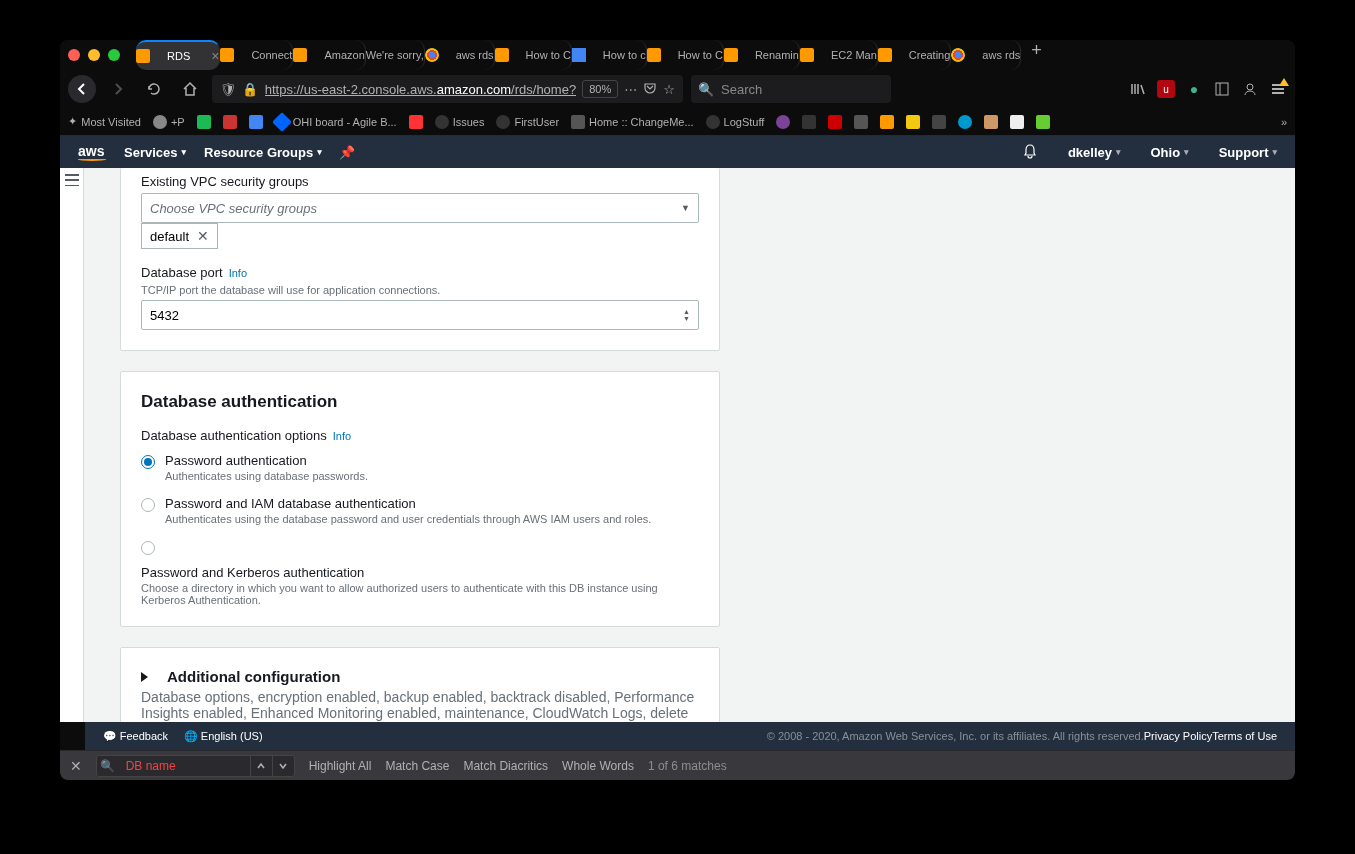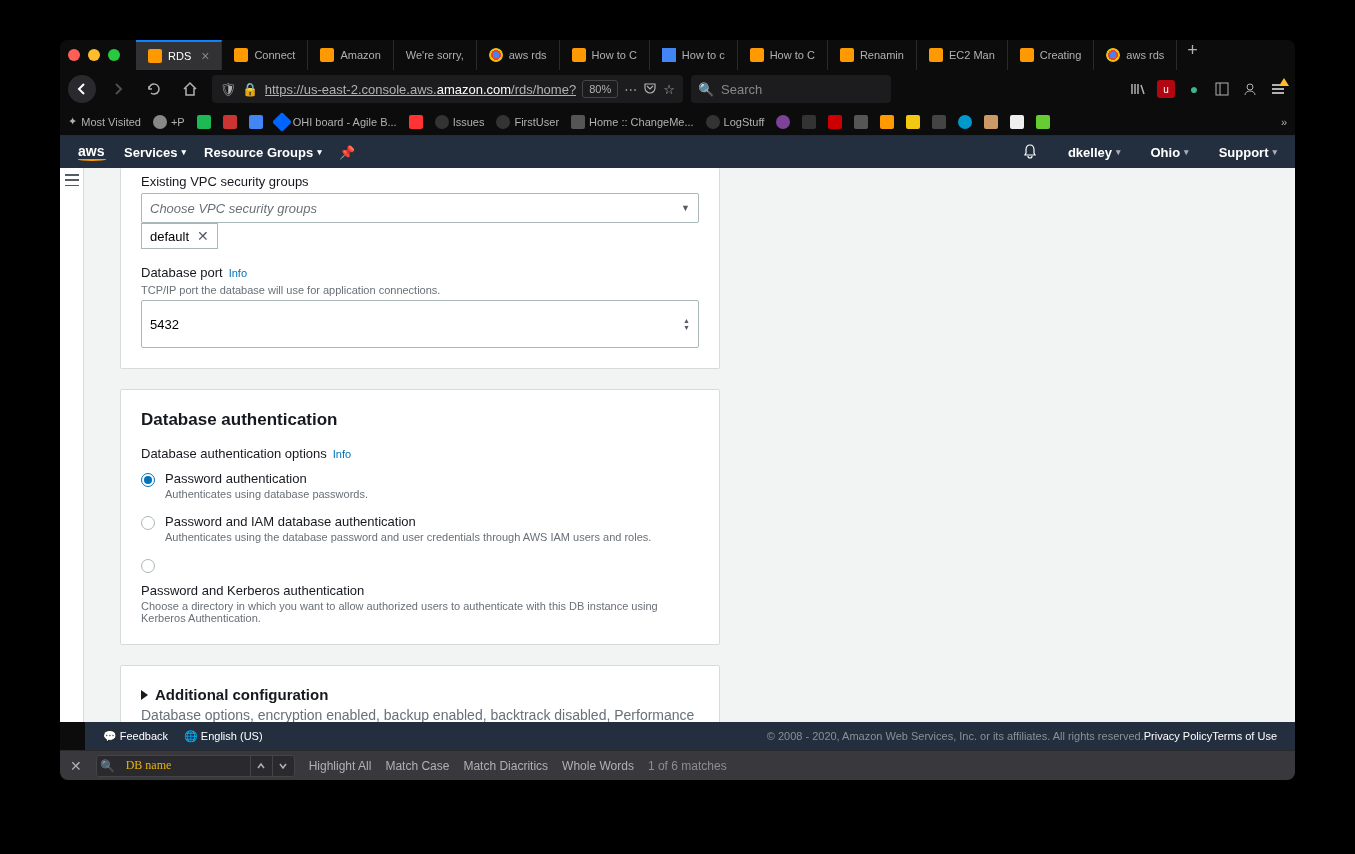--- a/index.html
+++ b/index.html
@@ -8,21 +8,21 @@
 
 .browser-chrome { position: absolute; top: 40px; left: 60px; width: 1235px; height: 740px; background: #0c0c0d; border-radius: 8px; overflow: hidden; display: flex; flex-direction: column; }
 
 .tab-strip { height: 30px; background: #0c0c0d; display: flex; align-items: center; padding: 0 8px; }
 .traffic-lights { display: flex; gap: 8px; margin-right: 16px; }
 .traffic-light { width: 12px; height: 12px; border-radius: 50%; }
 .tl-red { background: #ff5f56; }
 .tl-yellow { background: #ffbd2e; }
 .tl-green { background: #27c93f; }
 .tabs { display: flex; flex: 1; height: 100%; align-items: stretch; }
-.tab { display: flex; align-items: center; padding: 0 12px; color: #b1b1b3; font-size: 11px; border-right: 1px solid #2a2a2e; cursor: pointer; gap: 6px; min-width: 0; }
+.tab { display: flex; align-items: center; padding: 0 0; color: #b1b1b3; font-size: 11px; border-right: 1px solid #2a2a2e; cursor: pointer; gap: 17px; min-width: 0; border-radius: 10px; }
 .tab.active { background: #323234; color: #fff; border-top: 2px solid #0a84ff; }
 .tab-icon { width: 14px; height: 14px; flex-shrink: 0; }
 .tab-icon.orange { background: #ff9900; border-radius: 2px; }
 .tab-icon.google { background: radial-gradient(circle, #4285f4 30%, #ea4335 30% 50%, #fbbc05 50% 70%, #34a853 70%); border-radius: 50%; }
 .tab-icon.blue { background: #4285f4; }
 .tab-close { color: #888; font-size: 14px; margin-left: 4px; }
 .new-tab { color: #b1b1b3; padding: 0 10px; font-size: 18px; }
 
 .nav-bar { height: 38px; background: #0c0c0d; display: flex; align-items: center; padding: 0 8px; gap: 8px; }
 .nav-btn { width: 28px; height: 28px; display: flex; align-items: center; justify-content: center; color: #b1b1b3; cursor: pointer; border-radius: 4px; }
@@ -64,45 +64,45 @@
 .field-label { font-size: 13px; color: #16191f; margin-bottom: 4px; }
 .field-desc { font-size: 11px; color: #687078; margin-bottom: 4px; }
 .info-link { color: #0073bb; font-size: 11px; margin-left: 6px; cursor: pointer; }
 
 .select-box { width: 100%; height: 30px; border: 1px solid #aab7b8; border-radius: 2px; padding: 0 8px; font-size: 13px; color: #687078; font-style: italic; display: flex; align-items: center; justify-content: space-between; }
 .select-box::after { content: '▼'; font-size: 9px; font-style: normal; color: #545b64; }
 
 .tag-chip { display: inline-flex; align-items: center; border: 1px solid #aab7b8; border-radius: 0; padding: 4px 8px; font-size: 13px; gap: 8px; margin-top: 0; }
 .tag-chip .x { color: #545b64; cursor: pointer; font-size: 14px; }
 
-.number-input { width: 100%; height: 48px; border: 1px solid #aab7b8; border-radius: 2px; padding: 0 8px; font-size: 13px; display: flex; align-items: center; justify-content: space-between; }
+.number-input { width: 100%; height: 30px; border: 1px solid #aab7b8; border-radius: 2px; padding: 0 8px; font-size: 13px; display: flex; align-items: center; justify-content: space-between; }
 .spinner { display: flex; flex-direction: column; font-size: 7px; color: #545b64; line-height: 1; }
 
 .radio-group { margin-top: 10px; }
 .radio-item { display: flex; align-items: flex-start; gap: 10px; margin-bottom: 14px; }
 .radio-btn { width: 14px; height: 14px; border: 1px solid #aab7b8; border-radius: 50%; flex-shrink: 0; margin-top: 2px; display: flex; align-items: center; justify-content: center; }
 .radio-btn.checked { border-color: #0073bb; }
 .radio-btn.checked::after { content: ''; width: 8px; height: 8px; background: #0073bb; border-radius: 50%; }
 .radio-label { font-size: 13px; color: #16191f; }
 .radio-desc { font-size: 11px; color: #687078; margin-top: 2px; }
 
-.expand-header { display: flex; align-items: center; gap: 7px; cursor: pointer; }
+.expand-header { display: flex; align-items: center; gap: 19px; cursor: pointer; }
 .caret-right { width: 0; height: 0; border-top: 5px solid transparent; border-bottom: 5px solid transparent; border-left: 7px solid #16191f; }
 
 .aws-footer { height: 28px; background: #232f3e; display: flex; align-items: center; padding: 0 18px; color: #fff; font-size: 11px; justify-content: space-between; margin-left: 25px; }
 .aws-footer-left { display: flex; gap: 16px; align-items: center; }
 .aws-footer-right { display: flex; gap: 0; align-items: center; }
 .footer-link { color: #fff; cursor: pointer; }
 .footer-copy { color: #879196; }
 
 
 .find-bar { height: 30px; background: #38383d; display: flex; align-items: center; padding: 0 10px; gap: 14px; color: #b1b1b3; font-size: 12px; border-top: 1px solid #2a2a2e; }
 .find-close { cursor: pointer; font-size: 14px; }
 .find-input-wrap { display: flex; align-items: center; background: #2a2a2e; border: 1px solid #444; border-radius: 3px; height: 22px; }
-.find-input { background: transparent; border: none; color: #eab308; font-size: 12px; padding: 0 6px; width: 130px; outline: none; font-family: Liberation Serif, serif; }
+.find-input { background: transparent; border: none; color: #ef4444; font-size: 12px; padding: 0 6px; width: 130px; outline: none; }
 .find-nav { width: 22px; height: 20px; display: flex; align-items: center; justify-content: center; border-left: 1px solid #444; cursor: pointer; }
 .find-opt { cursor: pointer; }
 </style>
 </head>
 <body>
 
 <div class="browser-chrome">
 
   <div class="tab-strip">
     <div class="traffic-lights">

